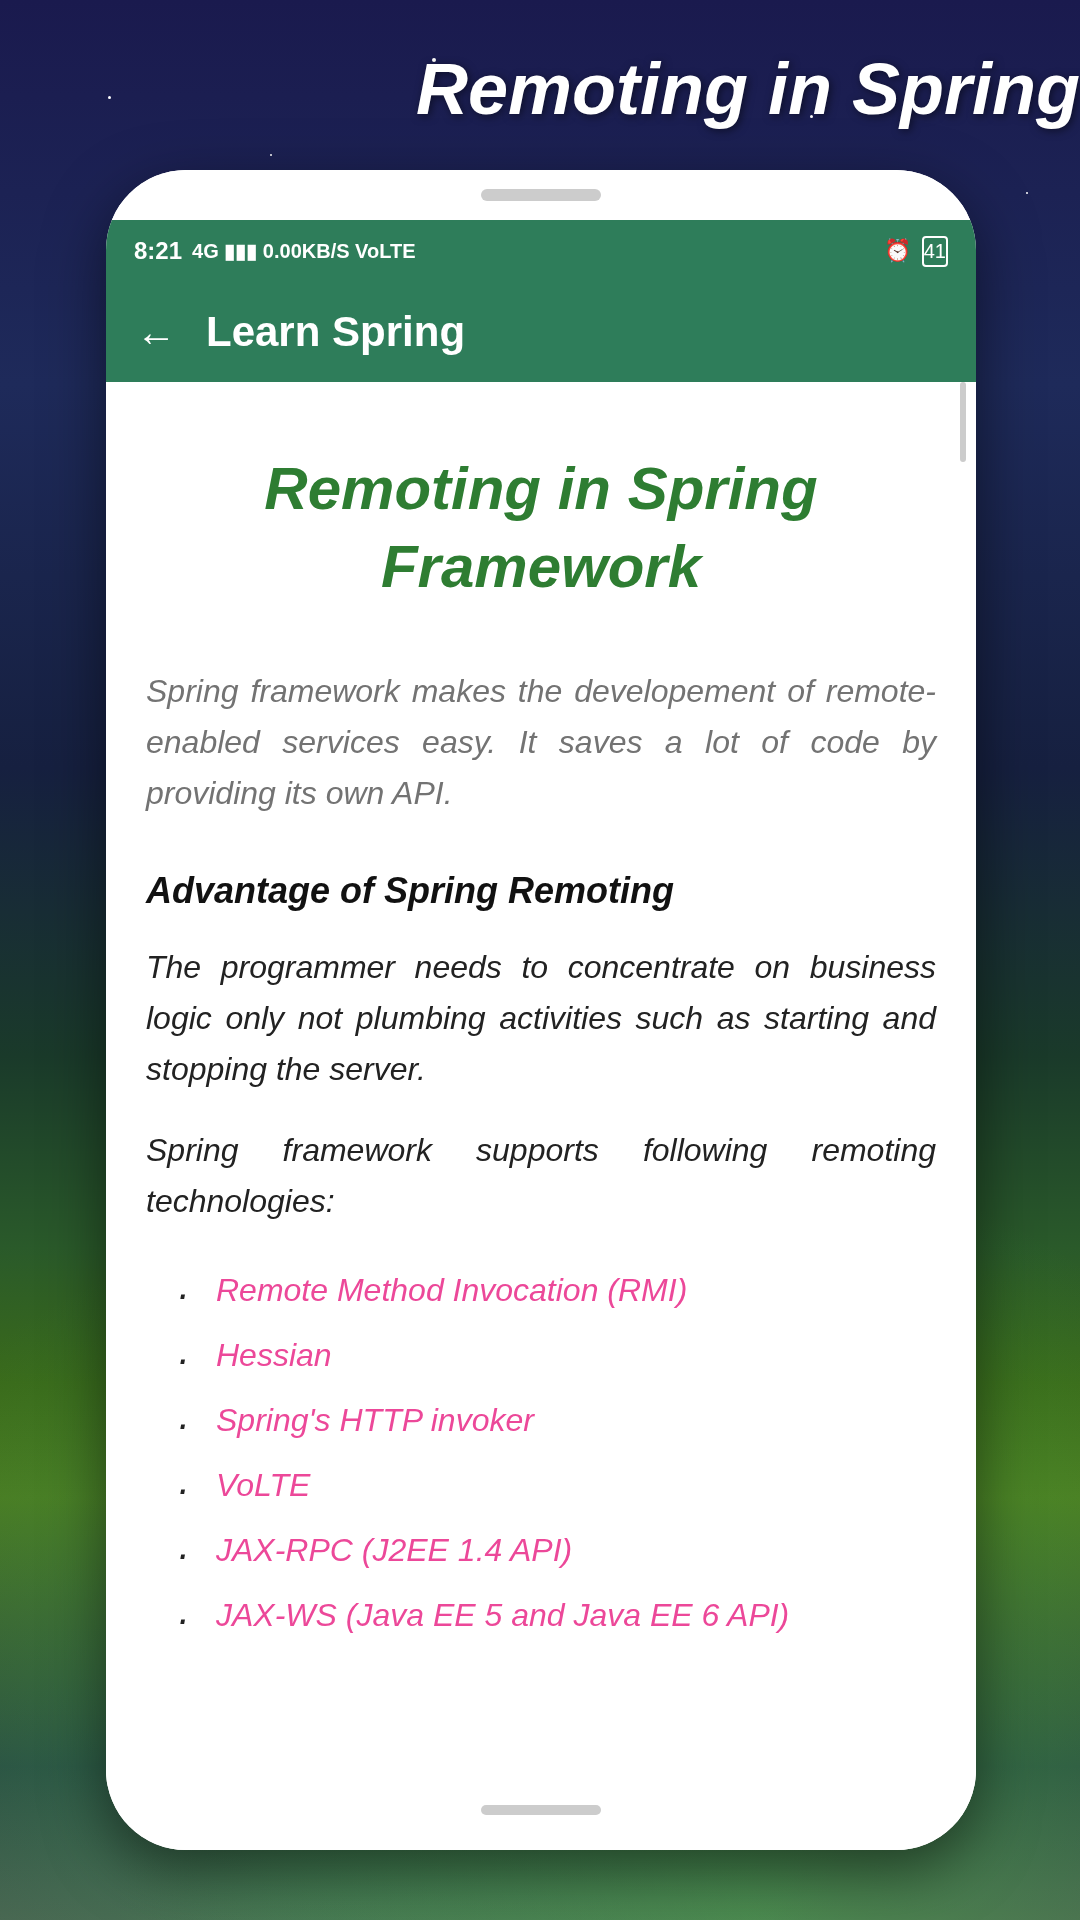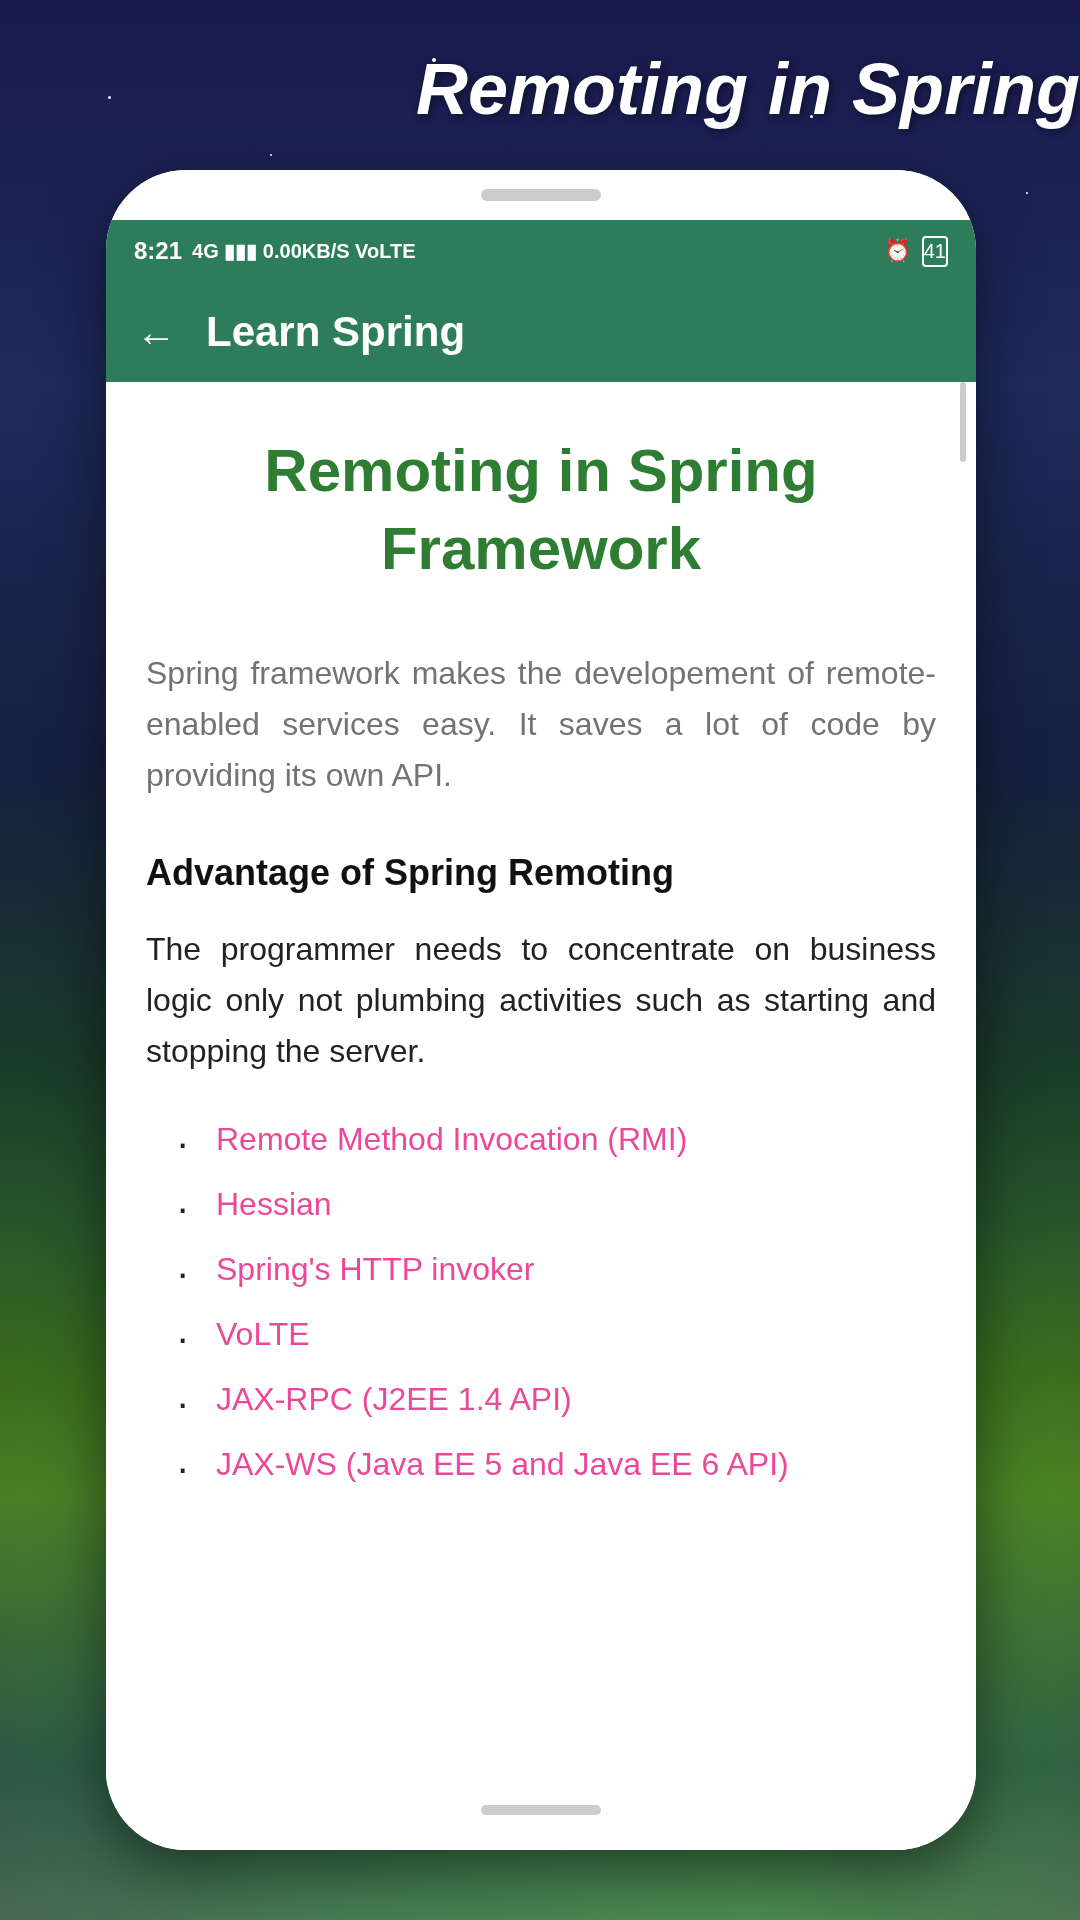--- a/index.html
+++ b/index.html
@@ -178,22 +178,23 @@
 
     
     .content-area {
       position: absolute;
       top: 212px;
       left: 0;
       right: 0;
       bottom: 80px;
       background: white;
       overflow: hidden;
-      padding: 50px 40px 40px 40px;
+      padding: 68px 40px 40px 40px;
       z-index: 25;
+      font-style: italic;
     }
 
     .article-title {
       text-align: center;
       color: #2e7d32;
       font-size: 60px;
       font-weight: bold;
       line-height: 1.3;
       margin-bottom: 60px;
     }
@@ -325,20 +326,21 @@
   <div class="content-area">
 
     <h1 class="article-title">Remoting in Spring Framework</h1>
 
     <p class="article-body">Spring framework makes the developement of remote-enabled services easy. It saves a lot of code by providing its own API.</p>
 
     <h2 class="section-heading">Advantage of Spring Remoting</h2>
 
     <p class="section-text">The programmer needs to concentrate on business logic only not plumbing activities such as starting and stopping the server.</p>
 
+    <p class="section-text">Spring framework supports following remoting technologies:</p>
 
     <ul class="bullet-list">
     <li>Remote Method Invocation (RMI)</li>
         <li>Hessian</li>
         <li>Spring's HTTP invoker</li>
         <li>VoLTE</li>
         <li>JAX-RPC (J2EE 1.4 API)</li>
         <li>JAX-WS (Java EE 5 and Java EE 6 API)</li>
       </ul>
 

